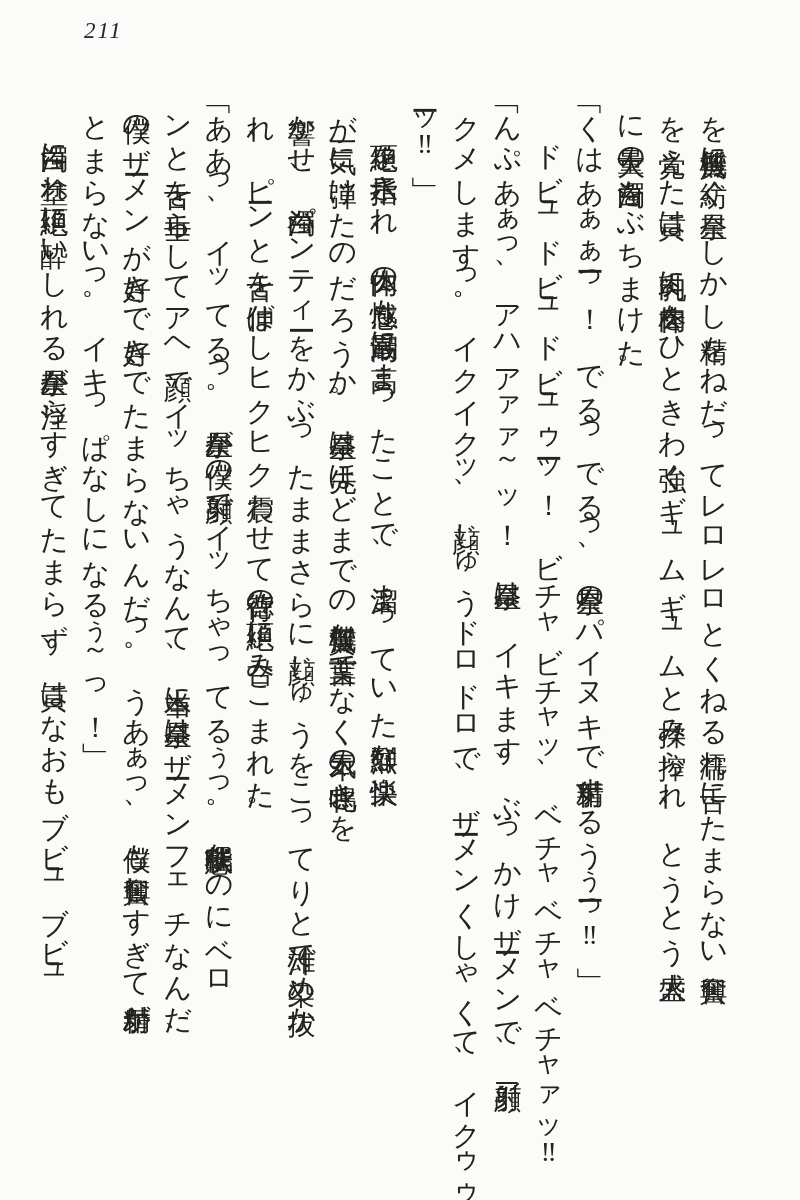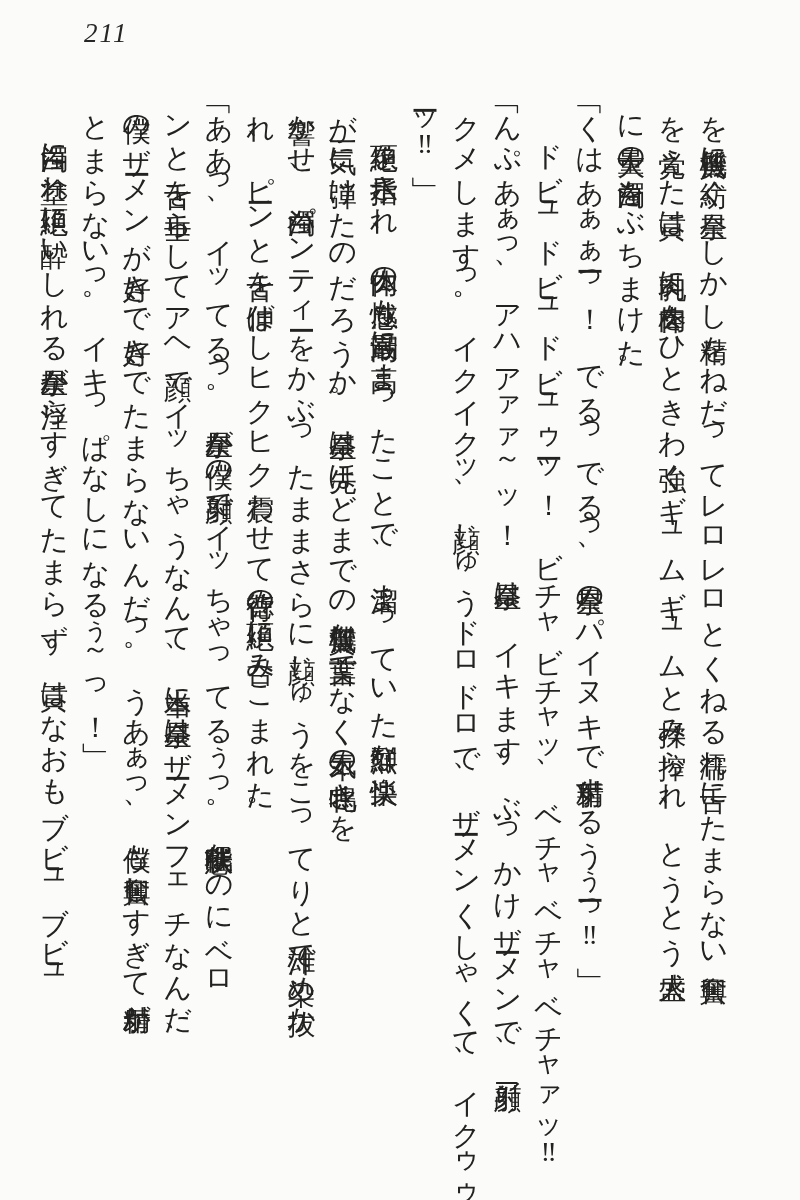--- a/index.html
+++ b/index.html
@@ -17,21 +17,21 @@
   .page {
     position: absolute;
     inset: 0;
     background: #fbfbf9;
   }
   .page-number {
     position: absolute;
     top: 18px;
     left: 84px;
     font-style: italic;
-    font-size: 27px;
+    font-size: 23px;
     letter-spacing: 2px;
     color: #262626;
     font-family: "Liberation Serif", "DejaVu Serif", serif;
     text-align: right;
   }
   .text-block {
     position: absolute;
     top: 96px;
     right: 66px;
     height: 1068px;

